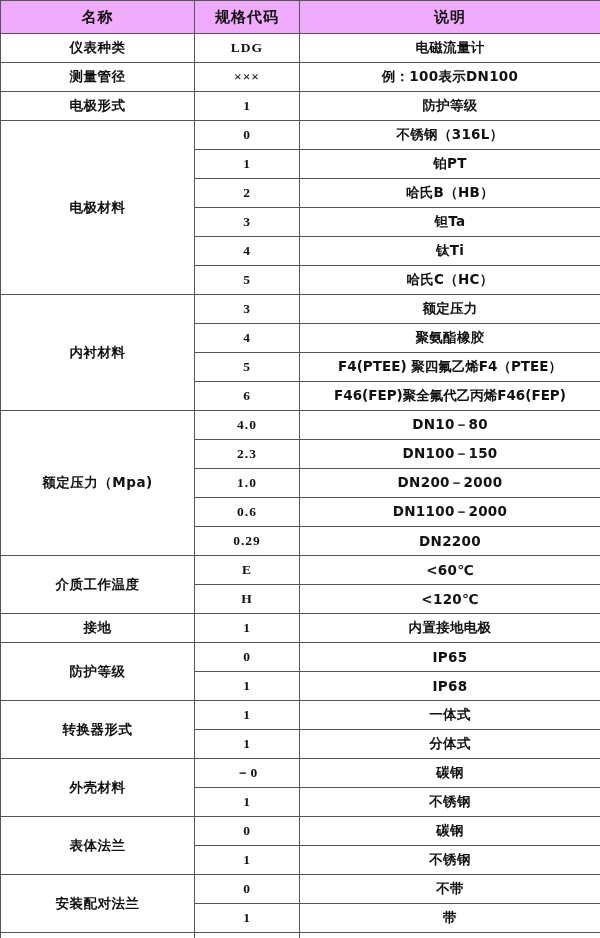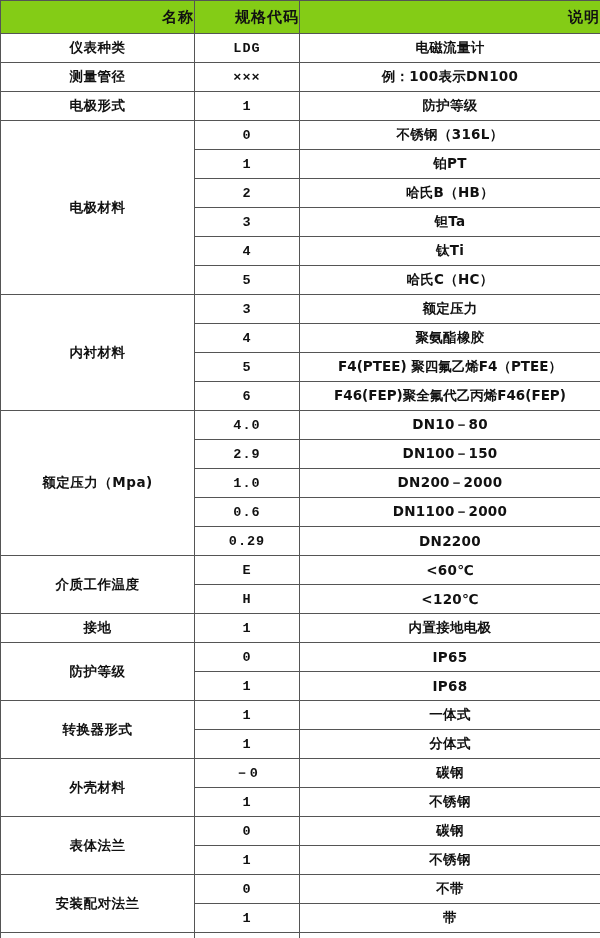--- a/index.html
+++ b/index.html
@@ -25,36 +25,35 @@
 
   #spec-table th, #spec-table td {
     border: 1px solid #555;
     text-align: center;
     vertical-align: middle;
     font-weight: bold;
     color: #111;
     padding: 0;
   }
   #spec-table thead th {
-    background: #84cc16;
+    background: #f0abfc;
     height: 32px;
     font-size: 15px;
     letter-spacing: 1px;
-    text-align: right;
   }
   #spec-table td {
     height: 28px;
     font-size: 13.5px;
   }
   td.name-cell {
     font-size: 14px;
     letter-spacing: 0.5px;
   }
   td.code-cell {
-    font-family: Liberation Mono, monospace;
+    font-family: Liberation Serif, serif;
     font-size: 13px;
     letter-spacing: 1px;
   }
   td.desc-cell {
     font-size: 13px;
     letter-spacing: 0.3px;
   }
   td.desc-small {
     font-size: 12px;
     letter-spacing: 0;
@@ -133,21 +132,21 @@
       <tr>
         <td class="code-cell">6</td>
         <td class="desc-cell desc-small">F46(FEP)聚全氟代乙丙烯F46(FEP)</td>
       </tr>
       <tr>
         <td class="name-cell" rowspan="5">额定压力（Mpa)</td>
         <td class="code-cell">4.0</td>
         <td class="desc-cell">DN10－80</td>
       </tr>
       <tr>
-        <td class="code-cell">2.9</td>
+        <td class="code-cell">2.3</td>
         <td class="desc-cell">DN100－150</td>
       </tr>
       <tr>
         <td class="code-cell">1.0</td>
         <td class="desc-cell">DN200－2000</td>
       </tr>
       <tr>
         <td class="code-cell">0.6</td>
         <td class="desc-cell">DN1100－2000</td>
       </tr>

